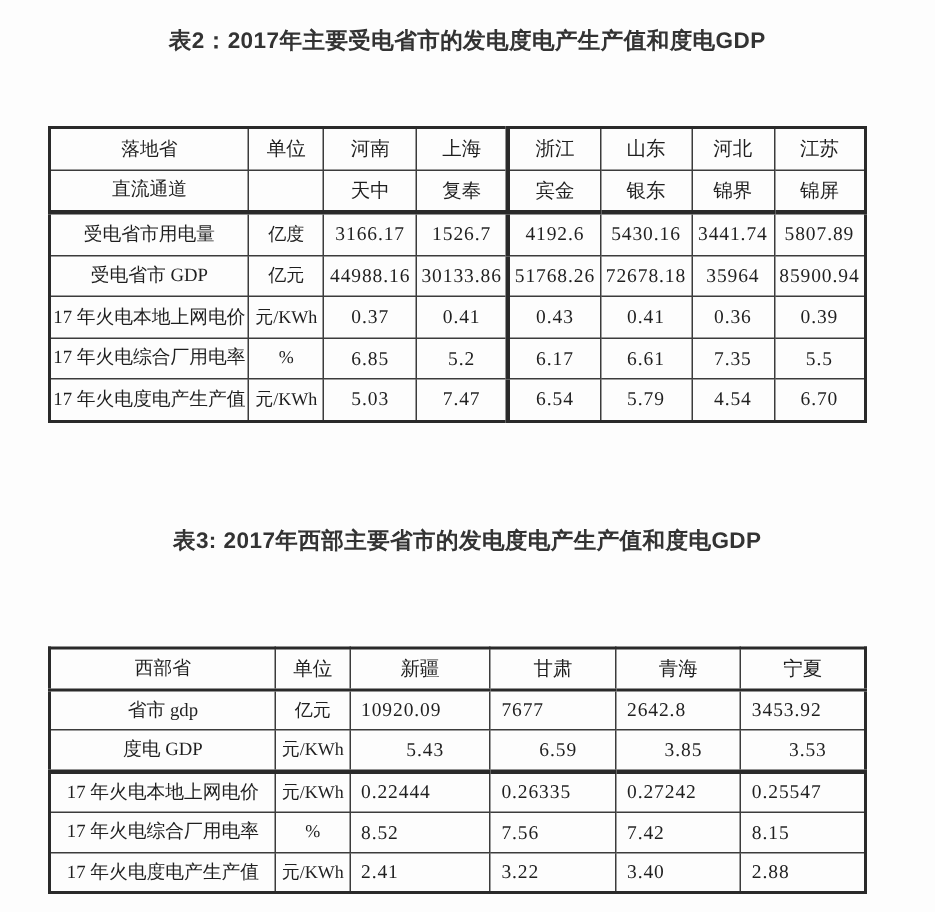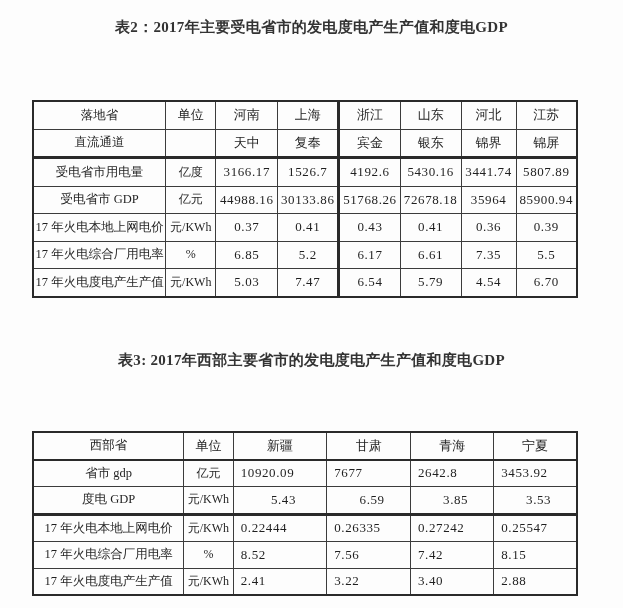--- a/index.html
+++ b/index.html
@@ -3,29 +3,29 @@
 <meta charset="utf-8">
 <style>
   html,body { margin:0; padding:0; }
   body {
     width:623px; height:608px; background:#fdfdfd; overflow:hidden;
     font-family:"Liberation Serif","DejaVu Serif",serif; color:#1f1f1f;
   }
   .page { position:relative; width:623px; height:608px; }
   .tbl-title {
     position:absolute; left:0; width:623px; text-align:center;
-    font-family:Liberation Serif, serif;
+    font-family:Liberation Sans, sans-serif;
     font-weight:bold; font-size:15px; color:#333; letter-spacing:0.3px;
     white-space:nowrap;
   }
   #title-t2 { top:18px; }
   #title-t3 { top:351px; }
 
   table { border-collapse:collapse; table-layout:fixed; position:absolute; left:32px; width:546px; background:#fdfdfd; }
-  #table-2 { top:100px; }
+  #table-2 { top:84px; }
   #table-3 { top:431px; }
 
   td {
     border:1px solid #3c3c3c; text-align:center; vertical-align:middle;
     font-size:13px; overflow:hidden; white-space:nowrap; padding:0;
   }
   #table-2 td { height:26.5px; }
   #table-3 td { height:25.5px; }
 
   table { border:2px solid #2a2a2a; }

